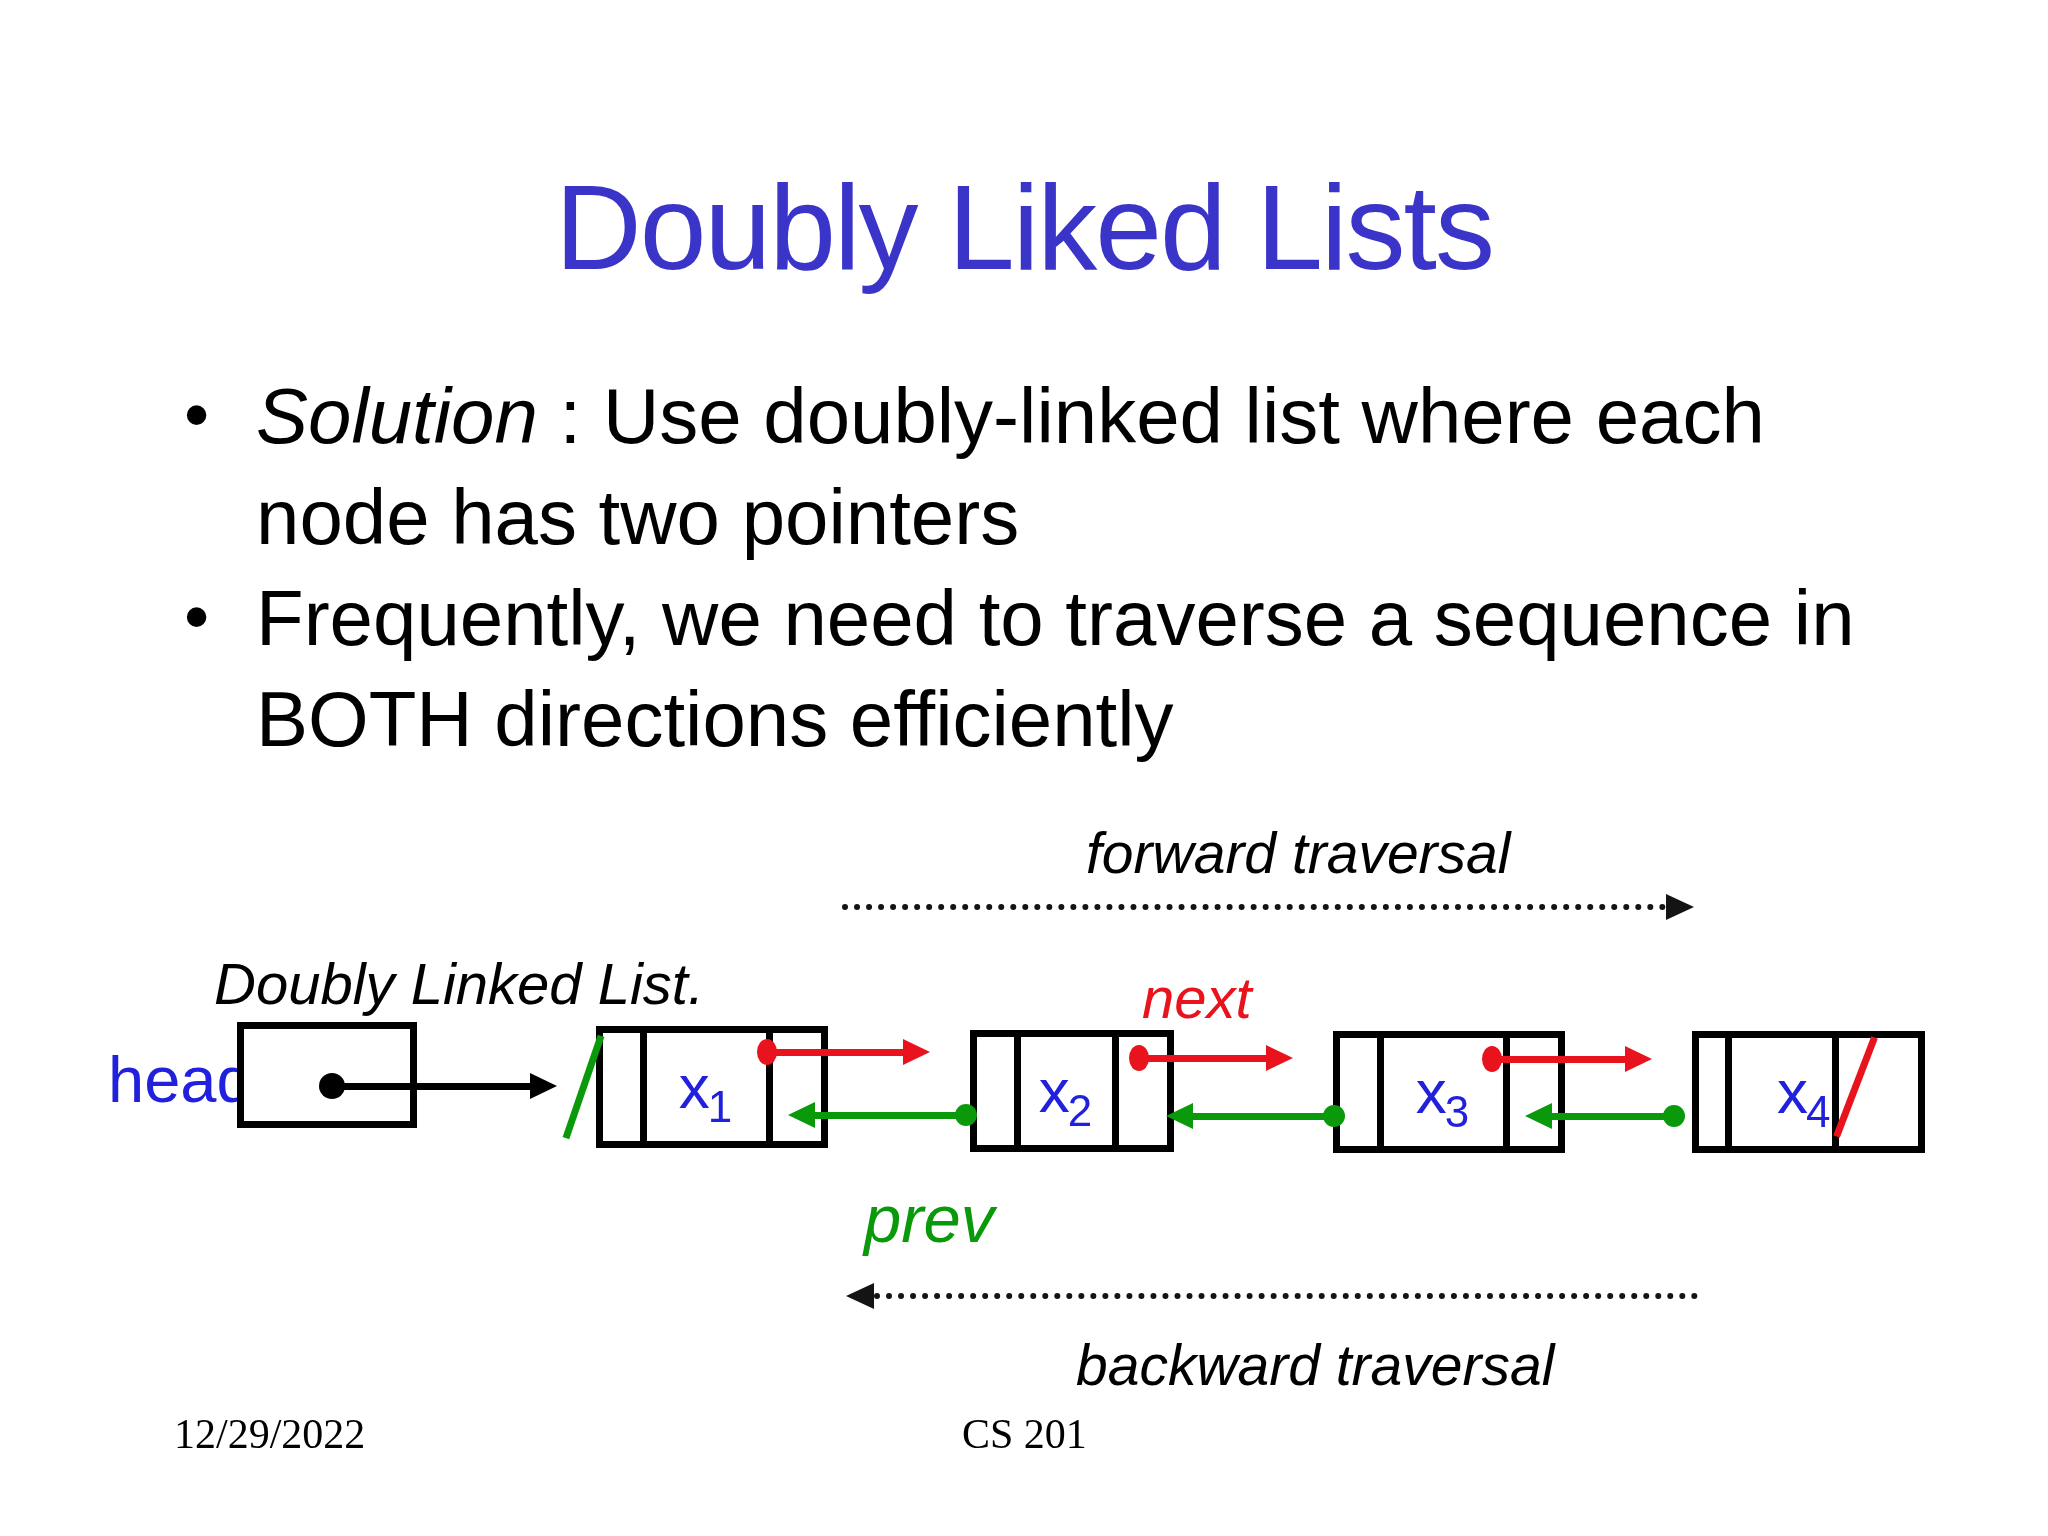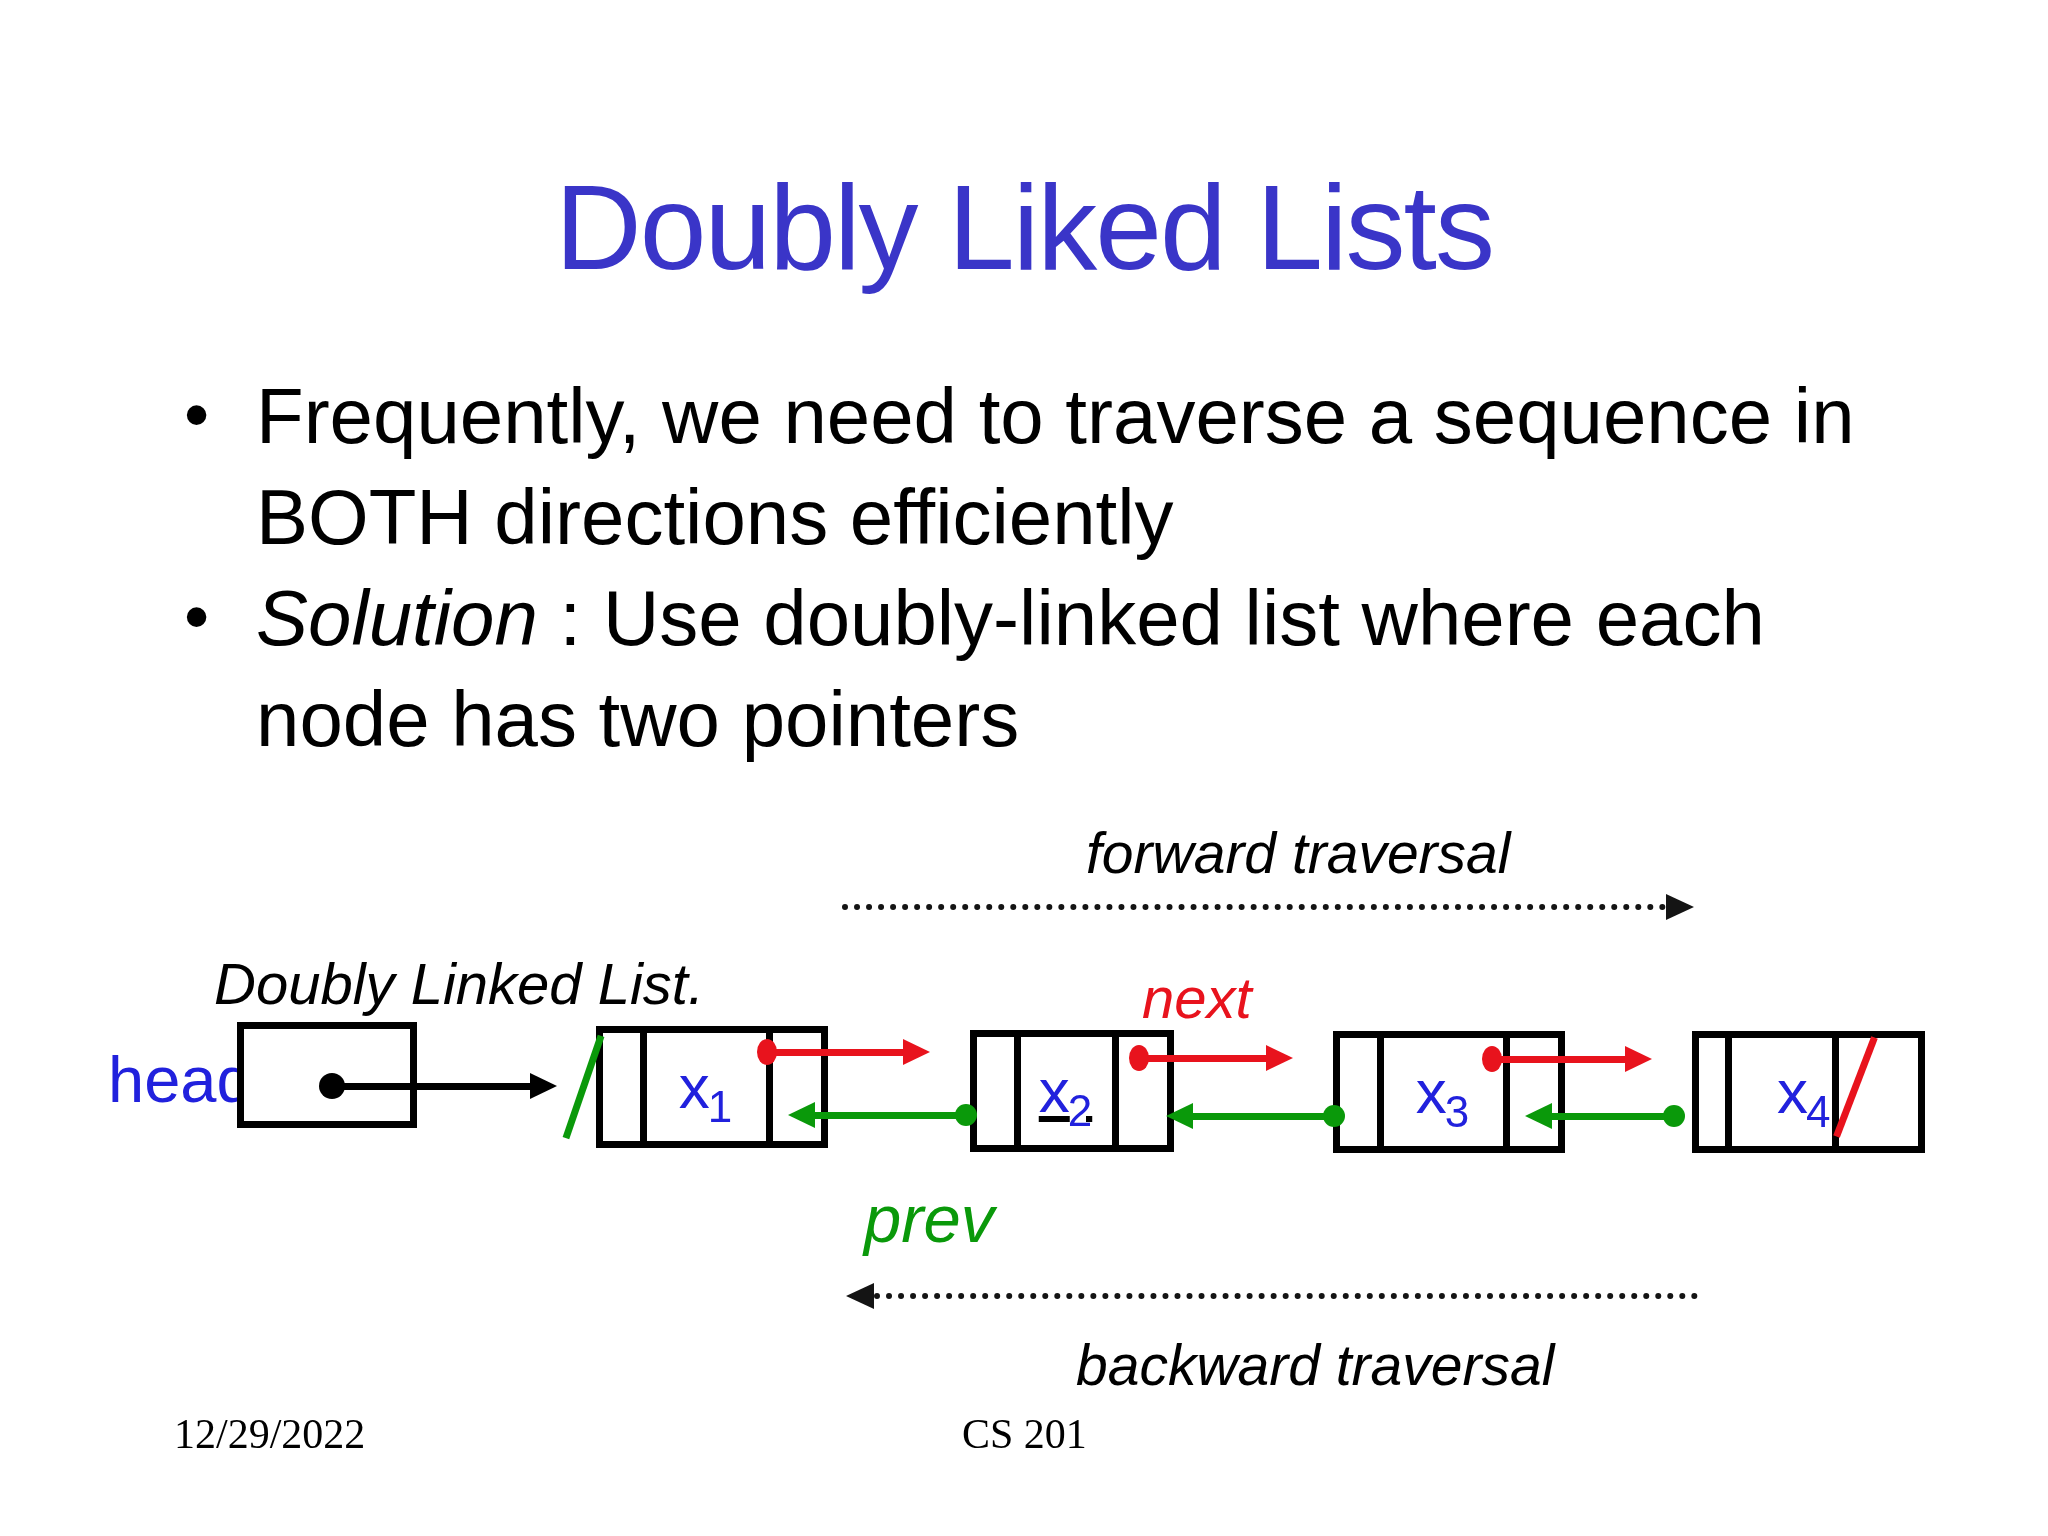--- a/index.html
+++ b/index.html
@@ -55,22 +55,22 @@
   .slash.red{background:var(--next_red); transform:rotate(21deg);}
 </style>
 </head>
 <body>
 
 <div class="slide">
 
   <div class="title">Doubly Liked Lists</div>
 
   <ul class="bullets">
+    <li><span class="it">Solution</span><span> : Use doubly-linked list where each node has two pointers</span></li>
     <li><span>Frequently, we need to traverse a sequence in BOTH directions efficiently</span></li>
-    <li><span class="it">Solution</span><span> : Use doubly-linked list where each node has two pointers</span></li>
   </ul>
 
   <div class="dlabel lbl-trav" style="left:1086px; top:820px;">forward traversal</div>
   <div class="dotline" style="left:842px; top:904px; width:824px;"></div>
   <div class="tri tri-r ink" style="left:1666px; top:894px;"></div>
 
   <div class="dlabel caption" style="left:214px; top:950px;">Doubly Linked List.</div>
   <div class="dlabel lbl-next" style="left:1142px; top:964px;">next</div>
 
   <div class="dlabel lbl-head" style="left:108px; top:1042px;">head</div>
@@ -85,21 +85,21 @@
       <span class="nlabel"><span>x</span><span class="nsub">1</span></span>
     </div>
     <div class="cell cell-next"></div>
   </div>
   <div class="slash green" style="left:580px; top:1033px; height:108px;"></div>
 
   <div class="dot red" style="left:757px; top:1039px;"></div>
   <div class="hline red" style="left:767px; top:1049px; width:138px;"></div>
   <div class="tri tri-r red" style="left:903px; top:1039px;"></div>
 
-  <div class="box node" style="left:930px; top:1030px; width:204px; height:122px;text-decoration:underline;">
+  <div class="box node" style="left:930px; top:1030px; width:204px; height:122px;">
     <div class="cell cell-prev"></div>
     <div class="cell cell-data">
       <span class="nlabel"><span>x</span><span class="nsub">2</span></span>
     </div>
     <div class="cell cell-next"></div>
   </div>
 
   <div class="dot green" style="left:955px; top:1104px;"></div>
   <div class="hline green" style="left:814px; top:1112px; width:152px;"></div>
   <div class="tri tri-l green" style="left:788px; top:1102px;"></div>

